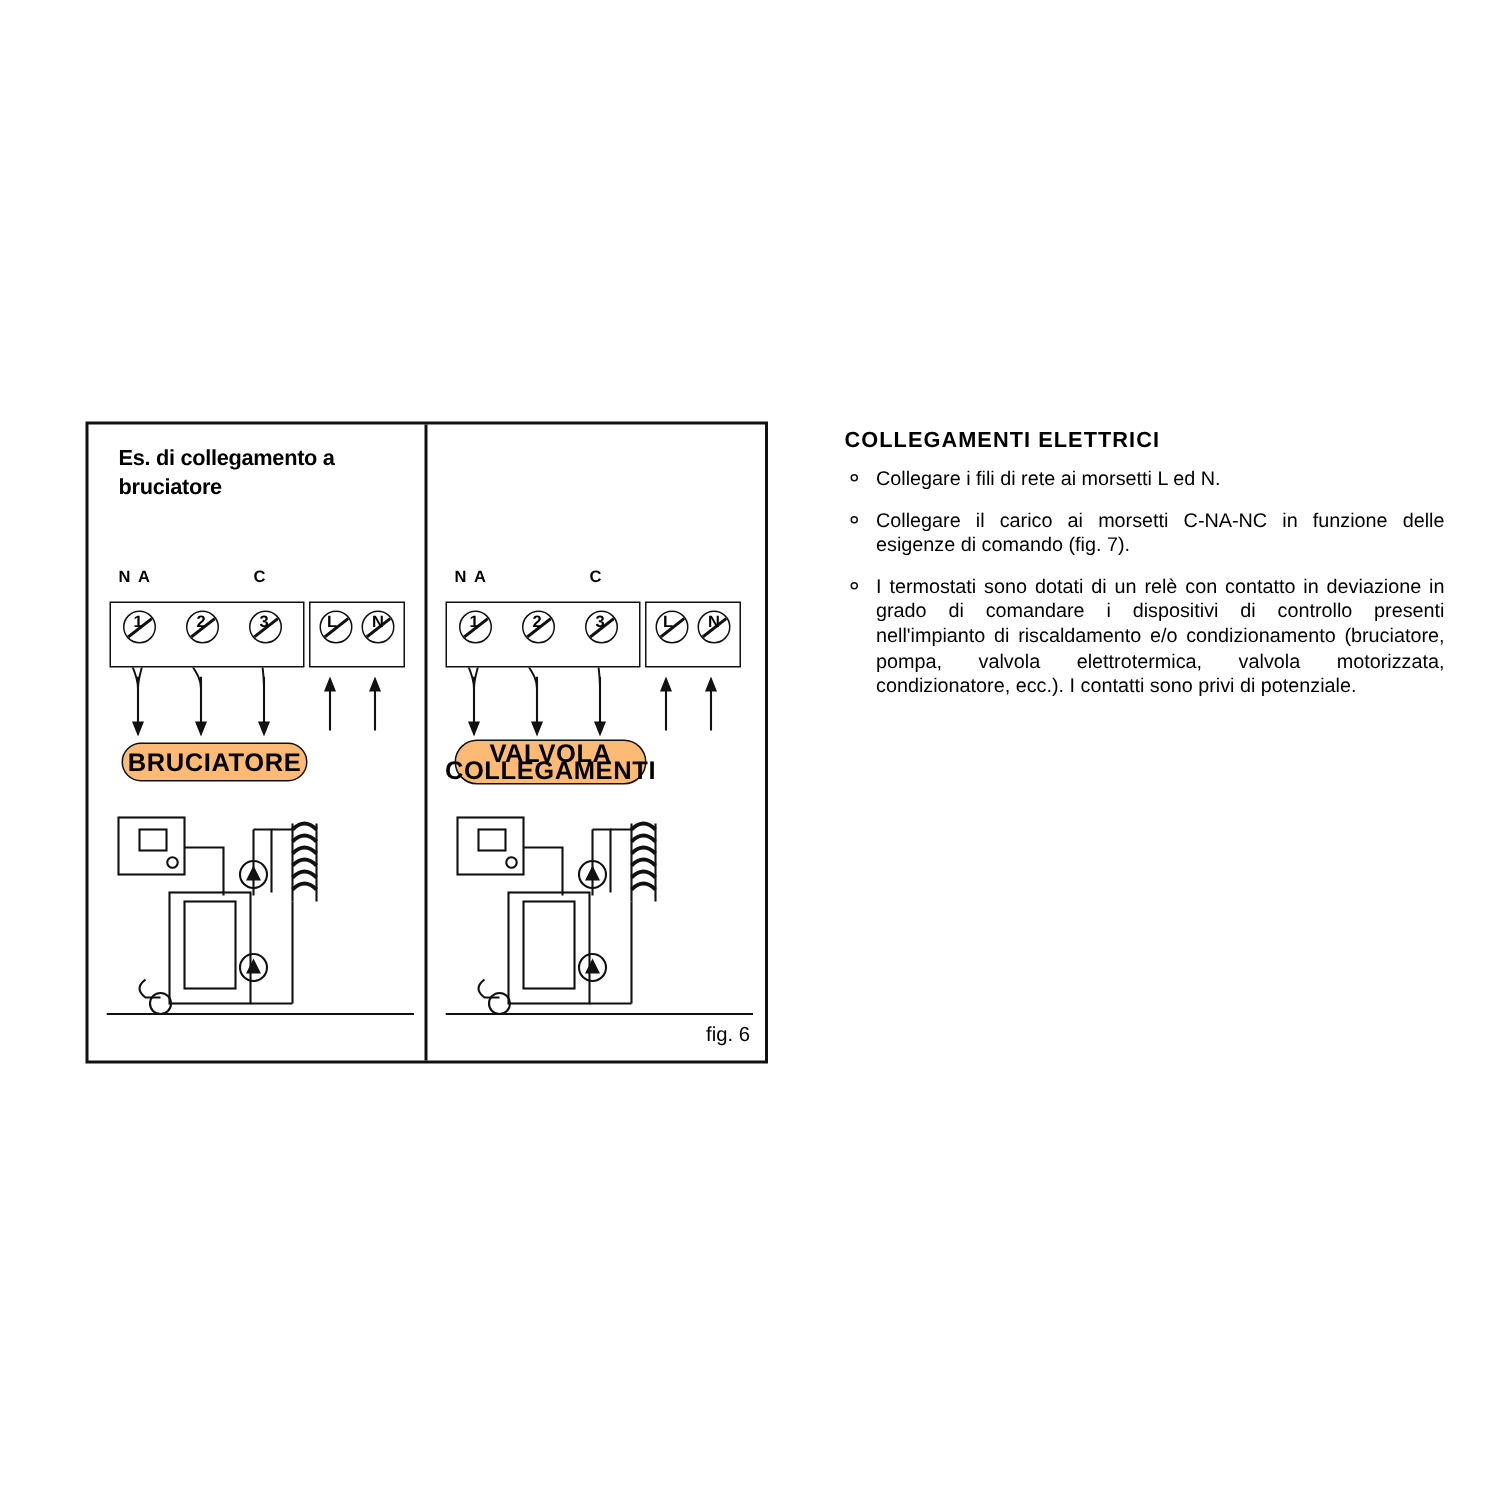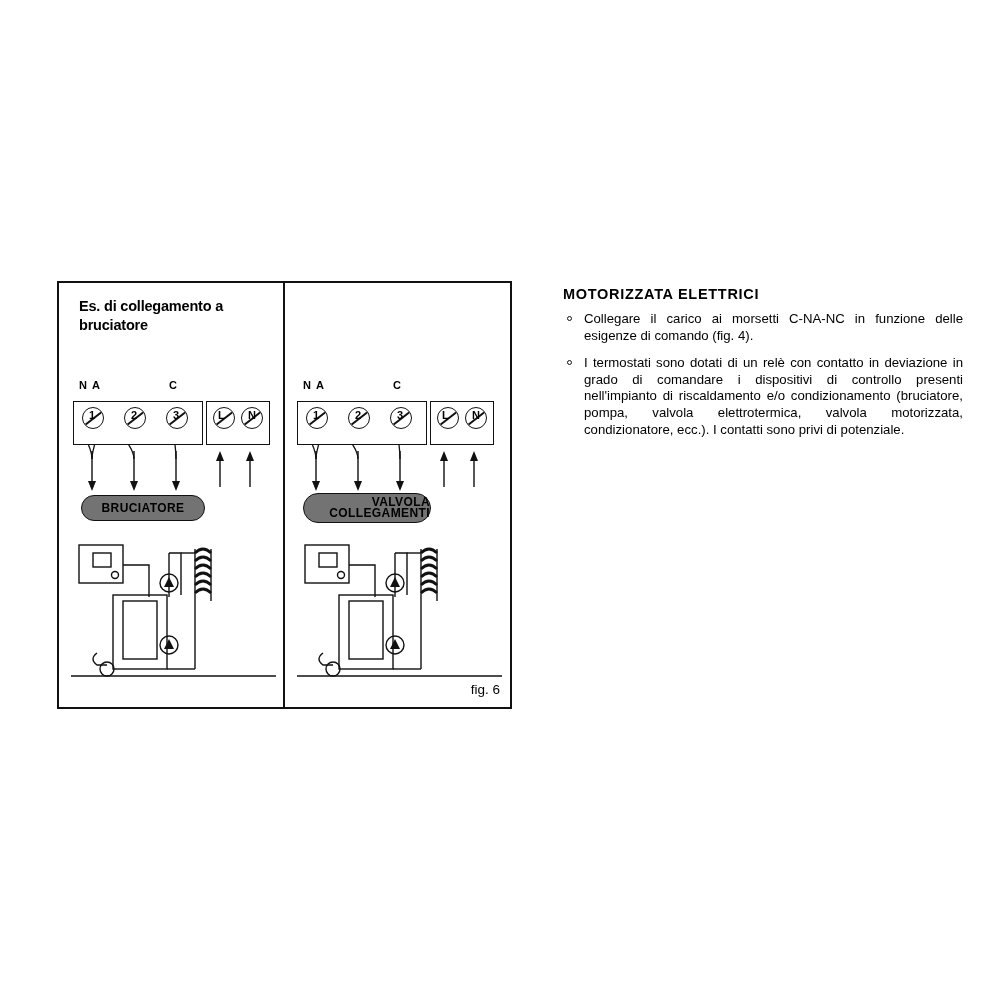--- a/index.html
+++ b/index.html
@@ -156,28 +156,28 @@
   
   .load-label {
     position: absolute;
     top: 212px;
     left: 22px;
     width: 124px;
     height: 26px;
     border: 1.6px solid #111;
     border-radius: 13px;
     box-sizing: border-box;
-    font-size: 12px;
+    font-size: 17px;
     font-weight: bold;
     letter-spacing: 0.4px;
     display: flex;
     align-items: center;
     justify-content: center;
-    text-align: right;
-    background: #737373;
+    text-align: center;
+    background: #fdba74;
     line-height: 11px;
   }
   .panel.right .load-label {
     left: 18px;
     width: 128px;
     height: 30px;
     border-radius: 15px;
     top: 210px;
   }
 
@@ -407,25 +407,29 @@
           <polygon points="98,42 93,52 103,52"></polygon>
           <polygon points="98,104 93,114 103,114"></polygon>
         </g>
       </svg>
 
       <div class="fig-caption">fig. 6</div>
     </div>
   </div>
 
   <div class="text-col">
-    <div class="text-heading">MOTORIZZATA ELETTRICI</div>
+    <div class="text-heading">COLLEGAMENTI ELETTRICI</div>
     <ul class="bullet-list">
       <li class="bullet-item">
         <span class="dot"></span>
-        <span>Collegare il carico ai morsetti C-NA-NC in funzione delle esigenze di comando (fig. 4).</span>
+        <span>Collegare i fili di rete ai morsetti L ed N.</span>
+      </li>
+      <li class="bullet-item">
+        <span class="dot"></span>
+        <span>Collegare il carico ai morsetti C-NA-NC in funzione delle esigenze di comando (fig. 7).</span>
       </li>
       <li class="bullet-item">
         <span class="dot"></span>
         <span>I termostati sono dotati di un relè con contatto in deviazione in grado di comandare i dispositivi di controllo presenti nell'impianto di riscaldamento e/o condizionamento (bruciatore, pompa, valvola elettrotermica, valvola motorizzata, condizionatore, ecc.). I contatti sono privi di potenziale.</span>
       </li>
     </ul>
   </div>
 
 </div>
 

